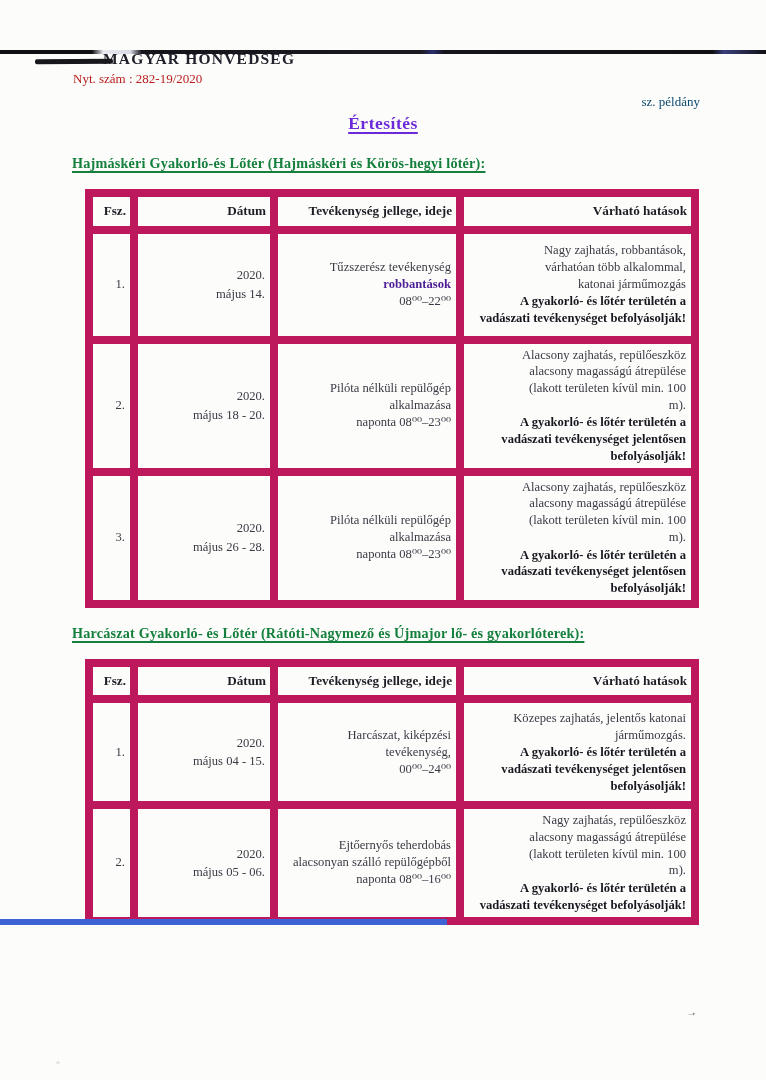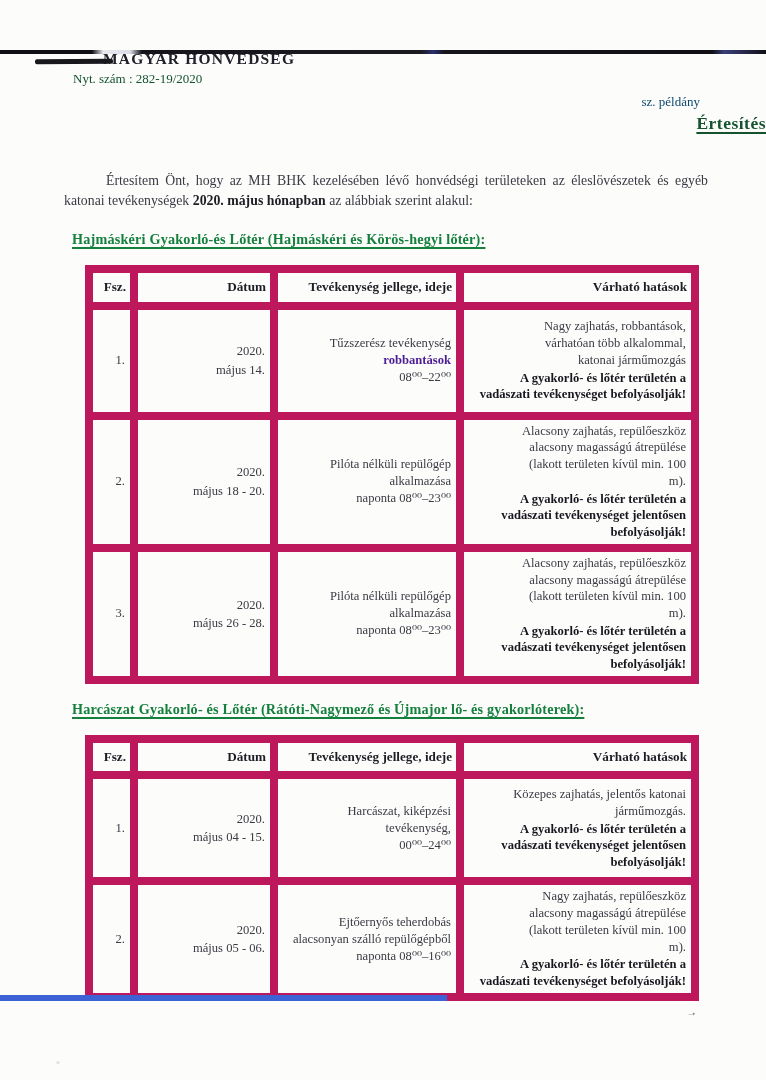--- a/index.html
+++ b/index.html
@@ -28,25 +28,25 @@
     margin-left:103px;font-weight:bold;font-size:15.5px;letter-spacing:1.2px;color:#20202a;
   }
   .copy-label{
     position:absolute;right:66px;top:1px;font-size:13px;color:#0c4a6e;margin-top:43px;
   }
   .org-line2{
     margin-left:72px;margin-top:2px;font-weight:bold;font-size:15.5px;letter-spacing:1px;
     color:#20202a;text-decoration:underline;text-underline-offset:3px;text-decoration-thickness:1.5px;
     width:fit-content;
   }
-  .reg-number{margin-left:73px;margin-top:3px;font-size:13px;color:#14532d;}
+  .reg-number{margin-left:73px;margin-top:3px;font-size:13px;color:#b91c1c;}
 
   
   .doc-title{
-    margin-top:26px;text-align:right;font-weight:bold;font-size:17.5px;color:#14532d;
+    margin-top:26px;text-align:center;font-weight:bold;font-size:17.5px;color:#6d28d9;
   }
   .doc-title span{
     text-decoration:underline;text-underline-offset:3px;text-decoration-thickness:1.6px;letter-spacing:.5px;
   }
 
   
   .intro{
     margin:37px 58px 0 64px;font-size:13.8px;line-height:1.42;text-align:justify;
     text-indent:42px;color:#3a3a44;
   }
@@ -108,21 +108,20 @@
     <div class="dash-mark"></div>
     <div class="org-line1">MAGYAR HONVÉDSÉG</div>
     <div class="copy-label">sz. példány</div>
     <div class="reg-number">Nyt. szám : 282-19/2020</div>
   </div>
 
   <div class="doc-title">
     <span>Értesítés</span>
   </div>
 
-  <p class="intro"><span>Értesítem Önt, hogy az MH BHK kezelésében lévő honvédségi területeken az éleslövészetek és egyéb katonai tevékenységek </span><span class="b">2020. május hónapban</span><span> az alábbiak szerint alakul:</span></p>
 
   <div class="section-heading">Hajmáskéri Gyakorló-és Lőtér (Hajmáskéri és Körös-hegyi lőtér):</div>
 
   <table class="schedule">
     <colgroup>
         <col class="c-num">
         <col class="c-date">
         <col class="c-act">
         <col class="c-eff">
       </colgroup>

